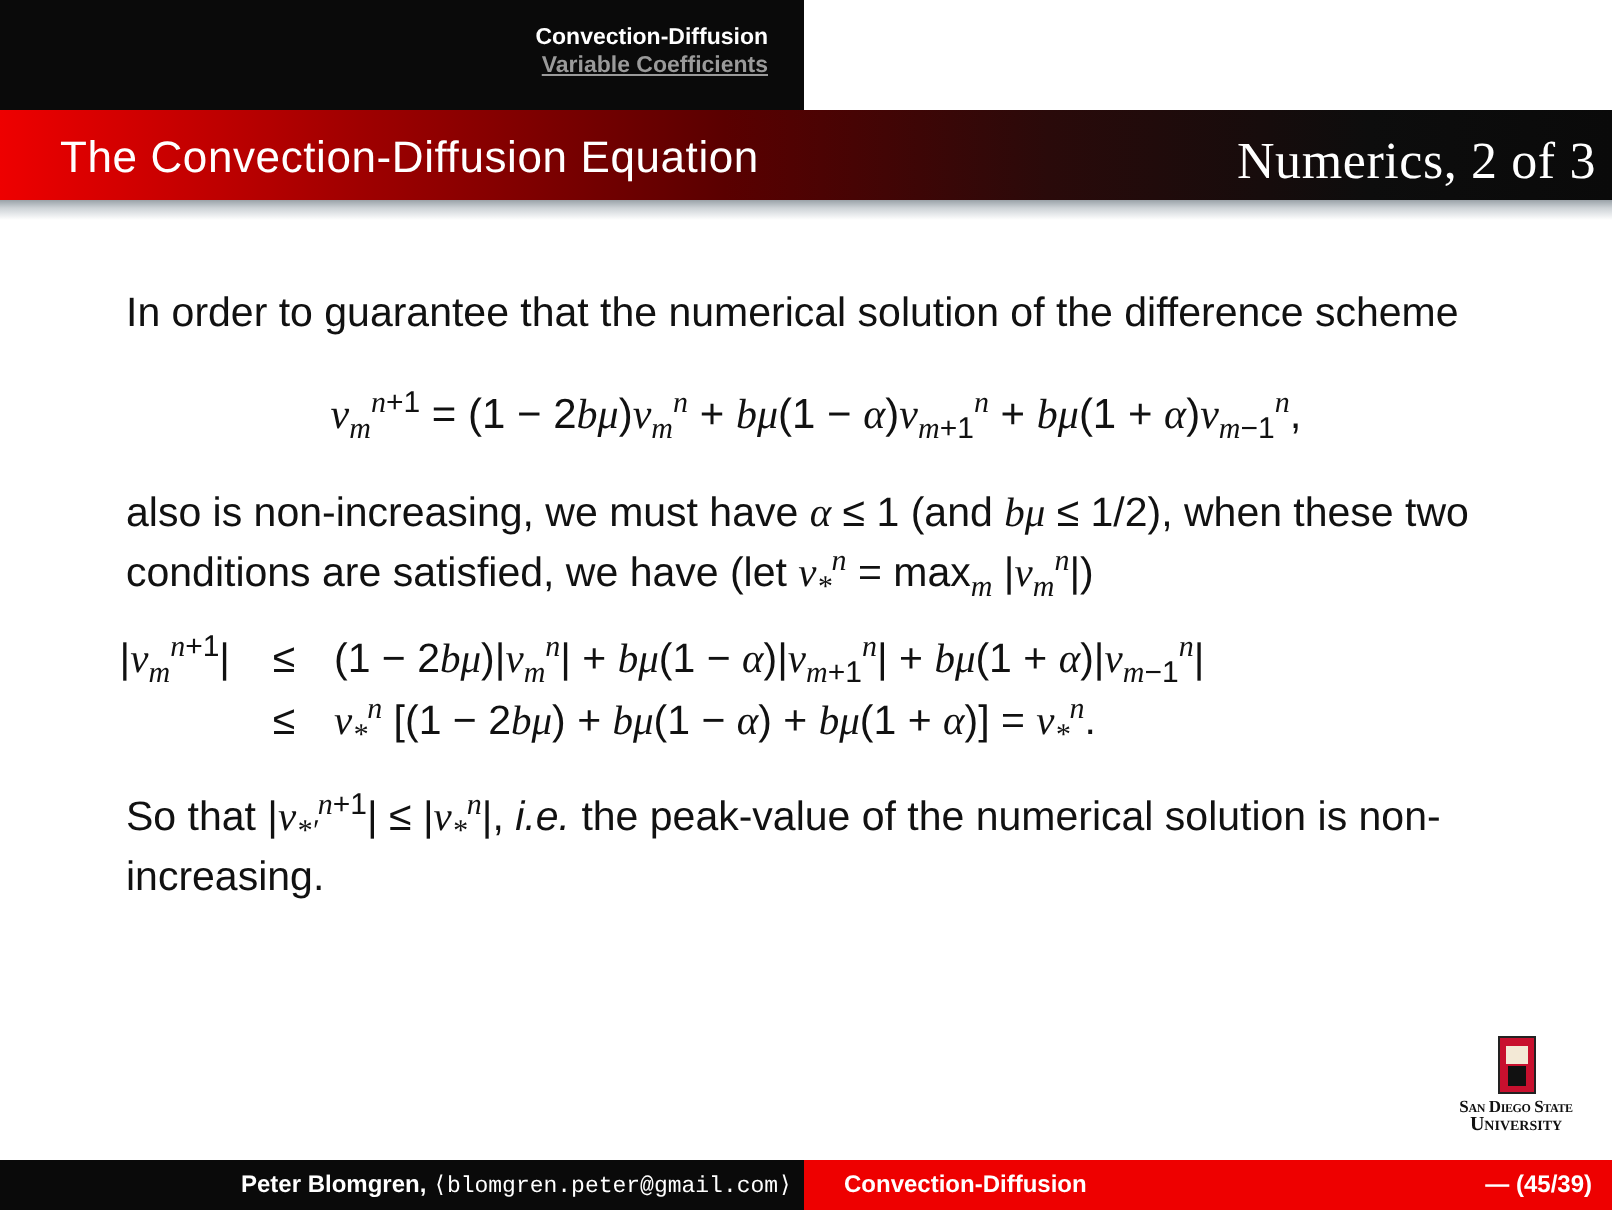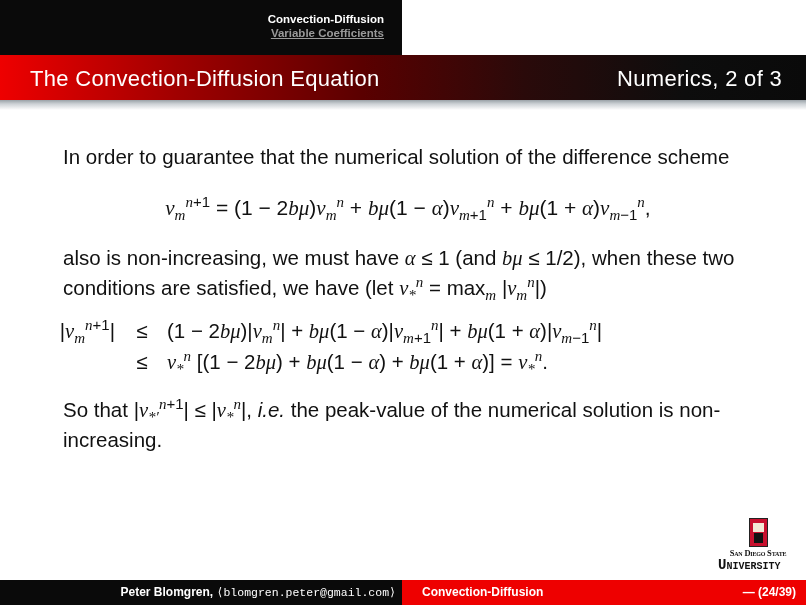--- a/index.html
+++ b/index.html
@@ -23,22 +23,22 @@
   
   .titlebar {
     position: absolute; left: 0; top: 55px; width: 806px; height: 45px;
     background: linear-gradient(to right, #ee0000 0%, #a00000 22%, #5a0000 45%, #2a0a0a 65%, #0d0d0d 85%, #0a0a0a 100%);
   }
   .titlebar .frame-title {
     position: absolute; left: 30px; top: 11px; color: #ffffff;
     font-family: "Liberation Sans", sans-serif; font-size: 22px; letter-spacing: 0.3px;
   }
   .titlebar .frame-sub {
-    position: absolute; right: 24px; top: 11px; color: #ffffff;
-    font-family: Liberation Sans, sans-serif; font-size: 22px; letter-spacing: 0.3px;
+    position: absolute; right: 8px; top: 11px; color: #ffffff;
+    font-family: Liberation Serif, serif; font-size: 26px; letter-spacing: 0.3px;
   }
   .shadow { position: absolute; left: 0; top: 100px; width: 806px; height: 10px;
     background: linear-gradient(to bottom, #9aa2a8 0%, #cdd2d6 40%, #ffffff 100%); }
 
   
   .content { position: absolute; left: 63px; top: 142px; width: 690px;
     font-family: "Liberation Sans", sans-serif; font-size: 20.5px; line-height: 29px; color: #111; }
   .para { margin: 0; }
   .math { font-family: "Liberation Serif", serif; font-style: italic; }
   .mathrm { font-family: "Liberation Sans", sans-serif; font-style: normal; }
@@ -50,21 +50,21 @@
   .align-rel { width: 30px; text-align: center; }
   .align-rhs { padding-left: 10px; white-space: nowrap; }
   em { }
 
   
   .logo { position: absolute; left: 718px; top: 518px; width: 80px; height: 50px; }
   .logo .shield { position: absolute; left: 31px; top: 0; width: 17px; height: 27px; background: #c8102e; border: 1px solid #222; }
   .logo .shield::before { content: ""; position: absolute; left: 3px; top: 4px; width: 11px; height: 9px; background: #f3e9d6; }
   .logo .shield::after { content: ""; position: absolute; left: 4px; top: 14px; width: 9px; height: 10px; background: #111; }
   .logo .txt1 { position: absolute; left: 0; top: 30px; width: 80px; text-align: center; font-family: "Liberation Serif", serif; font-size: 8.5px; font-weight: bold; letter-spacing: -0.2px; color: #111; font-variant: small-caps; }
-  .logo .txt2 { position: absolute; left: 0; top: 39px; width: 80px; text-align: left; font-family: Liberation Mono, monospace; font-size: 14px; font-weight: bold; color: #111; font-variant: small-caps; }
+  .logo .txt2 { position: absolute; left: 0; top: 39px; width: 80px; text-align: center; font-family: Liberation Serif, serif; font-size: 10px; font-weight: bold; color: #111; font-variant: small-caps; }
 
   
   .footer { position: absolute; left: 0; top: 580px; width: 806px; height: 25px; display: flex; font-family: "Liberation Sans", sans-serif; font-size: 12px; }
   .footer .fl { width: 402px; background: #0a0a0a; color: #ffffff; text-align: right; padding-right: 6px; box-sizing: border-box; line-height: 25px; }
   .footer .fr { flex: 1; background: #ee0000; color: #ffffff; position: relative; line-height: 25px; }
   .footer .fr .ftitle { position: absolute; left: 20px; font-weight: bold; }
   .footer .fr .fpage { position: absolute; right: 10px; font-weight: bold; }
   .footer .author { font-weight: bold; }
   .footer .email { font-family: "Liberation Mono", monospace; font-size: 11.5px; }
 </style>
@@ -128,15 +128,15 @@
   <div class="txt2">University</div>
 </div>
 
 <div class="footer">
   <div class="fl">
     <span class="author">Peter Blomgren,</span>
     <span class="email">⟨blomgren.peter@gmail.com⟩</span>
   </div>
   <div class="fr">
     <span class="ftitle">Convection-Diffusion</span>
-    <span class="fpage">— (24/39)</span>
+    <span class="fpage">— (45/39)</span>
   </div>
 </div>
 
 </body></html>

